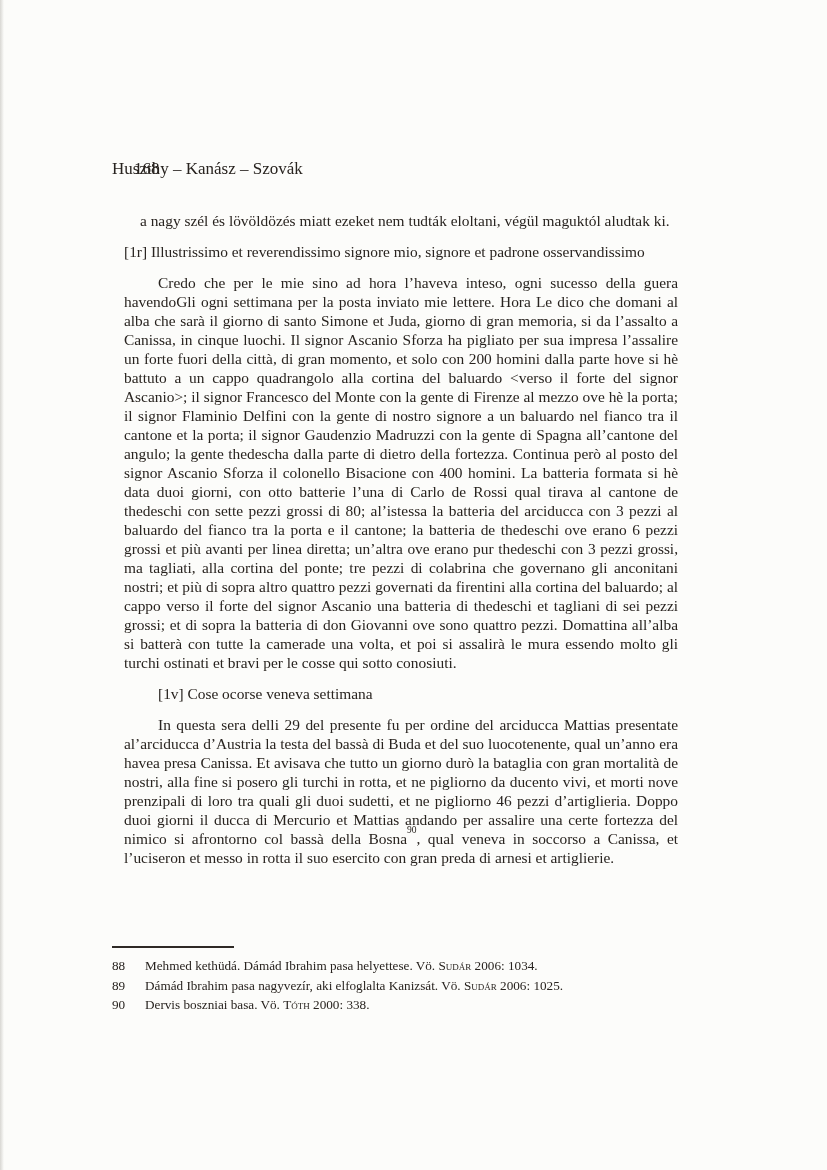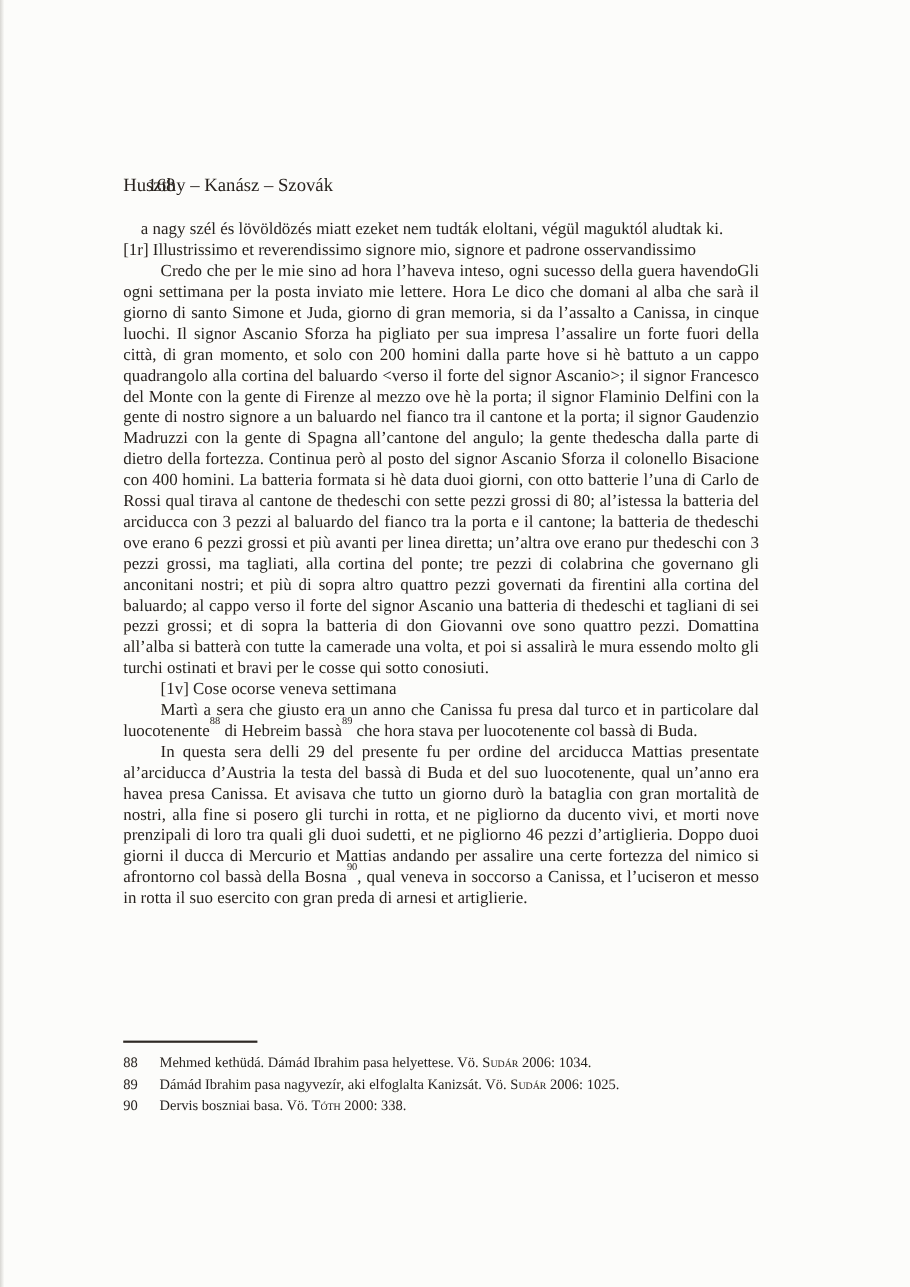--- a/index.html
+++ b/index.html
@@ -25,21 +25,21 @@
   }
   .pagenum { position: absolute; left: 22px; top: 0; }
   .rh-title { display: block; }
   .body-col {
     position: absolute; top: 199px; left: 112px; width: 578px;
     height: 745px; overflow: hidden;
     font-size: 15.4px; line-height: 19px;
     text-align: justify;
     text-rendering: optimizeLegibility;
   }
-  .body-col p { margin: 0; padding: 0; }
+  .body-col p { margin: 12px; padding: 0; }
   .quote { margin-left: 50px; text-indent: 16px; }
   .salutation { text-indent: 0; }
   .para.ind { text-indent: 34px; }
   sup.fnref {
     font-size: 9.5px; line-height: 0;
     position: relative; top: -5px;
     letter-spacing: 0;
   }
   .footnotes {
     position: absolute; left: 112px; top: 946px; width: 578px;
@@ -66,21 +66,20 @@
     <span class="pagenum">168</span>
     <span class="rh-title">Huszthy – Kanász – Szovák</span>
   </div>
 
   <div class="body-col">
     <p class="quote">a nagy szél és lövöldözés miatt ezeket nem tudták eloltani, végül maguktól aludtak ki.</p>
     <p class="salutation">[1r] Illustrissimo et reverendissimo signore mio, signore et padrone osservandissimo</p>
     <div id="paras">
         <p class="para ind">Credo che per le mie sino ad hora l’haveva inteso, ogni sucesso della guera havendoGli ogni settimana per la posta inviato mie lettere. Hora Le dico che domani al alba che sarà il giorno di santo Simone et Juda, giorno di gran memoria, si da l’assalto a Canissa, in cinque luochi. Il signor Ascanio Sforza ha pigliato per sua impresa l’assalire un forte fuori della città, di gran momento, et solo con 200 homini dalla parte hove si hè battuto a un cappo quadrangolo alla cortina del baluardo &lt;verso il forte del signor Ascanio&gt;; il signor Francesco del Monte con la gente di Firenze al mezzo ove hè la porta; il signor Flaminio Delfini con la gente di nostro signore a un baluardo nel fianco tra il cantone et la porta; il signor Gaudenzio Madruzzi con la gente di Spagna all’cantone del angulo; la gente thedescha dalla parte di dietro della fortezza. Continua però al posto del signor Ascanio Sforza il colonello Bisacione con 400 homini. La batteria formata si hè data duoi giorni, con otto batterie l’una di Carlo de Rossi qual tirava al cantone de thedeschi con sette pezzi grossi di 80; al’istessa la batteria del arciducca con 3 pezzi al baluardo del fianco tra la porta e il cantone; la batteria de thedeschi ove erano 6 pezzi grossi et più avanti per linea diretta; un’altra ove erano pur thedeschi con 3 pezzi grossi, ma tagliati, alla cortina del ponte; tre pezzi di colabrina che governano gli anconitani nostri; et più di sopra altro quattro pezzi governati da firentini alla cortina del baluardo; al cappo verso il forte del signor Ascanio una batteria di thedeschi et tagliani di sei pezzi grossi; et di sopra la batteria di don Giovanni ove sono quattro pezzi. Domattina all’alba si batterà con tutte la camerade una volta, et poi si assalirà le mura essendo molto gli turchi ostinati et bravi per le cosse qui sotto conosiuti.</p>
         <p class="para ind">[1v] Cose ocorse veneva settimana</p>
-        <p class="para ind">Martì a sera che giusto era un anno che Canissa fu presa dal turco et in particolare dal luocotenente<sup class="fnref">88</sup> di Hebreim bassà<sup class="fnref">89</sup> che hora stava per luocotenente col bassà di Buda.</p>
         <p class="para ind">In questa sera delli 29 del presente fu per ordine del arciducca Mattias presentate al’arciducca d’Austria la testa del bassà di Buda et del suo luocotenente, qual un’anno era havea presa Canissa. Et avisava che tutto un giorno durò la bataglia con gran mortalità de nostri, alla fine si posero gli turchi in rotta, et ne pigliorno da ducento vivi, et morti nove prenzipali di loro tra quali gli duoi sudetti, et ne pigliorno 46 pezzi d’artiglieria. Doppo duoi giorni il ducca di Mercurio et Mattias andando per assalire una certe fortezza del nimico si afrontorno col bassà della Bosna<sup class="fnref">90</sup>, qual veneva in soccorso a Canissa, et l’uciseron et messo in rotta il suo esercito con gran preda di arnesi et artiglierie.</p>
       </div>
   </div>
 
   <div class="footnotes">
     <div class="fn-rule"></div>
     <div id="fnlist">
         <div class="footnote">
           <span class="fn-num">88</span>
           <span class="fn-text">Mehmed kethüdá. Dámád Ibrahim pasa helyettese. Vö. <span class="sc">Sudár</span> 2006: 1034.</span>

